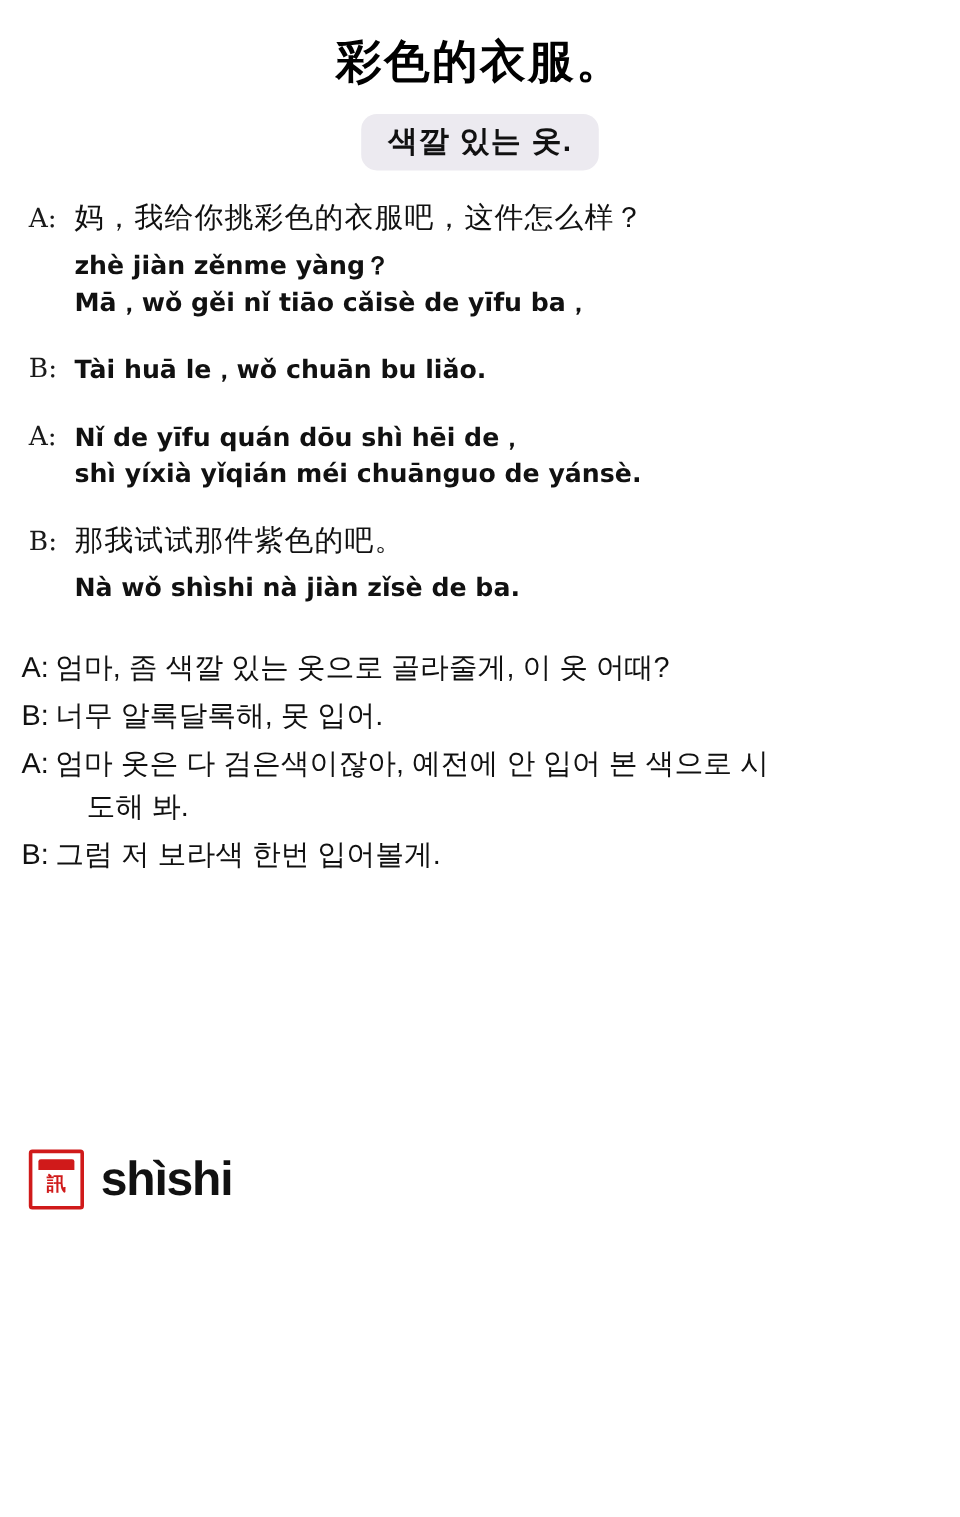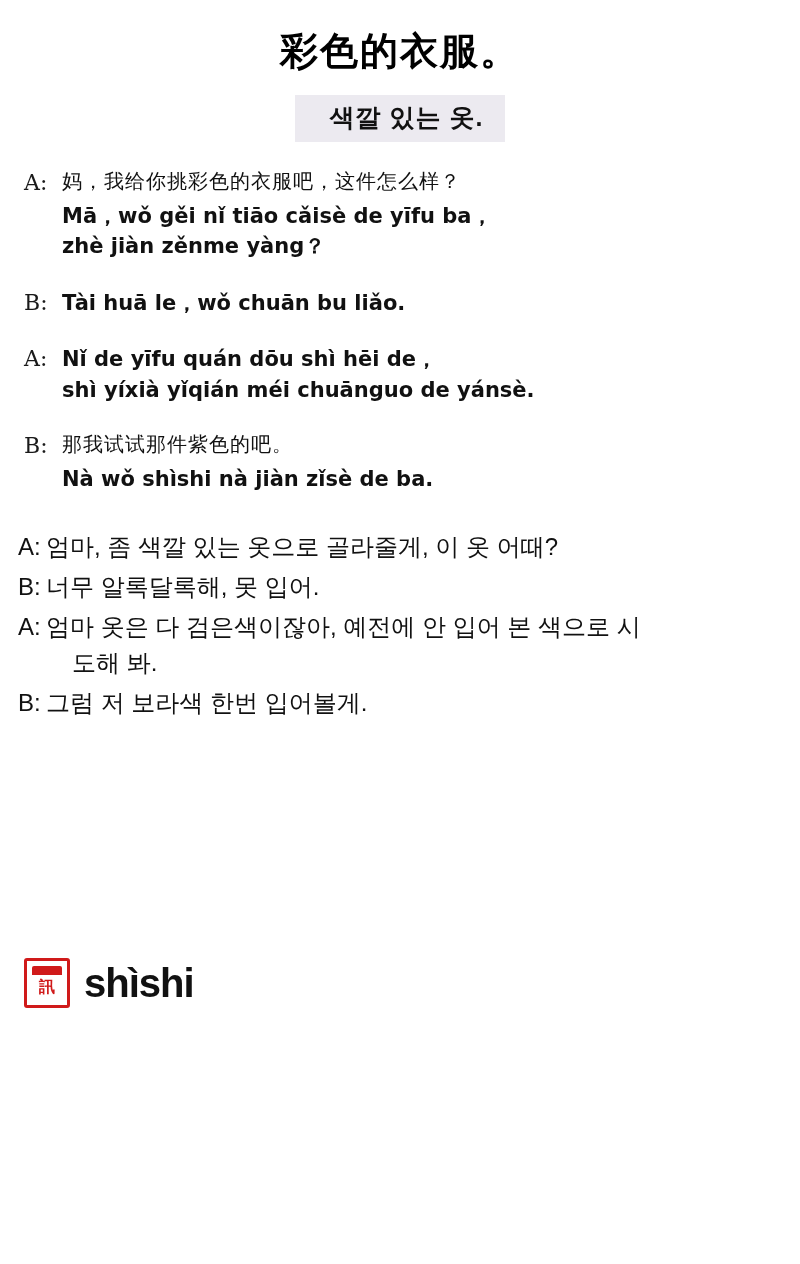--- a/index.html
+++ b/index.html
@@ -35,22 +35,23 @@
   .title-ko-wrap {
     text-align: center;
     margin-top: 18px;
   }
   .title-ko {
     display: inline-block;
     background: #eceaf0;
     font-size: 25px;
     font-weight: 700;
     letter-spacing: 1px;
-    padding: 6px 22px 8px 35px;
-    color: #111;
+    padding: 6px 22px 8px 22px;
+    color: #111;
+    border-radius: 13px;
   }
 
   
   .dialogue {
     margin: 26px 0 0 0;
     padding: 0 24px 0 24px;
   }
   .dlg-row {
     display: flex;
     align-items: flex-start;
@@ -62,22 +63,22 @@
     width: 38px;
     flex: 0 0 38px;
     padding-top: 2px;
     color: #1a1a1a;
     text-align: left;
   }
   .dlg-body {
     flex: 1 1 auto;
   }
   .zh-line {
-    font-family: Liberation Sans, sans-serif;
-    font-size: 20px;
+    font-family: Liberation Mono, monospace;
+    font-size: 24px;
     line-height: 1.35;
     letter-spacing: 1px;
     color: #111;
     margin-bottom: 6px;
   }
   .py-line {
     font-family: "DejaVu Sans", sans-serif;
     font-weight: 700;
     font-size: 21px;
     line-height: 1.45;
@@ -167,22 +168,22 @@
   <div class="title-ko-wrap">
     <span class="title-ko">색깔 있는 옷.</span>
   </div>
 
   <div class="dialogue">
 
     <div class="dlg-row">
       <div class="dlg-speaker">A:</div>
       <div class="dlg-body">
         <div class="zh-line">妈，我给你挑彩色的衣服吧，这件怎么样？</div>
+        <div class="py-line">zhè jiàn zěnme yàng？</div>
         <div class="py-line">Mā，wǒ gěi nǐ tiāo cǎisè de yīfu ba，</div>
-        <div class="py-line">zhè jiàn zěnme yàng？</div>
       </div>
     </div>
 
     <div class="dlg-row">
       <div class="dlg-speaker">B:</div>
       <div class="dlg-body">
         <div class="py-line">Tài huā le，wǒ chuān bu liǎo.</div>
       </div>
     </div>
 

